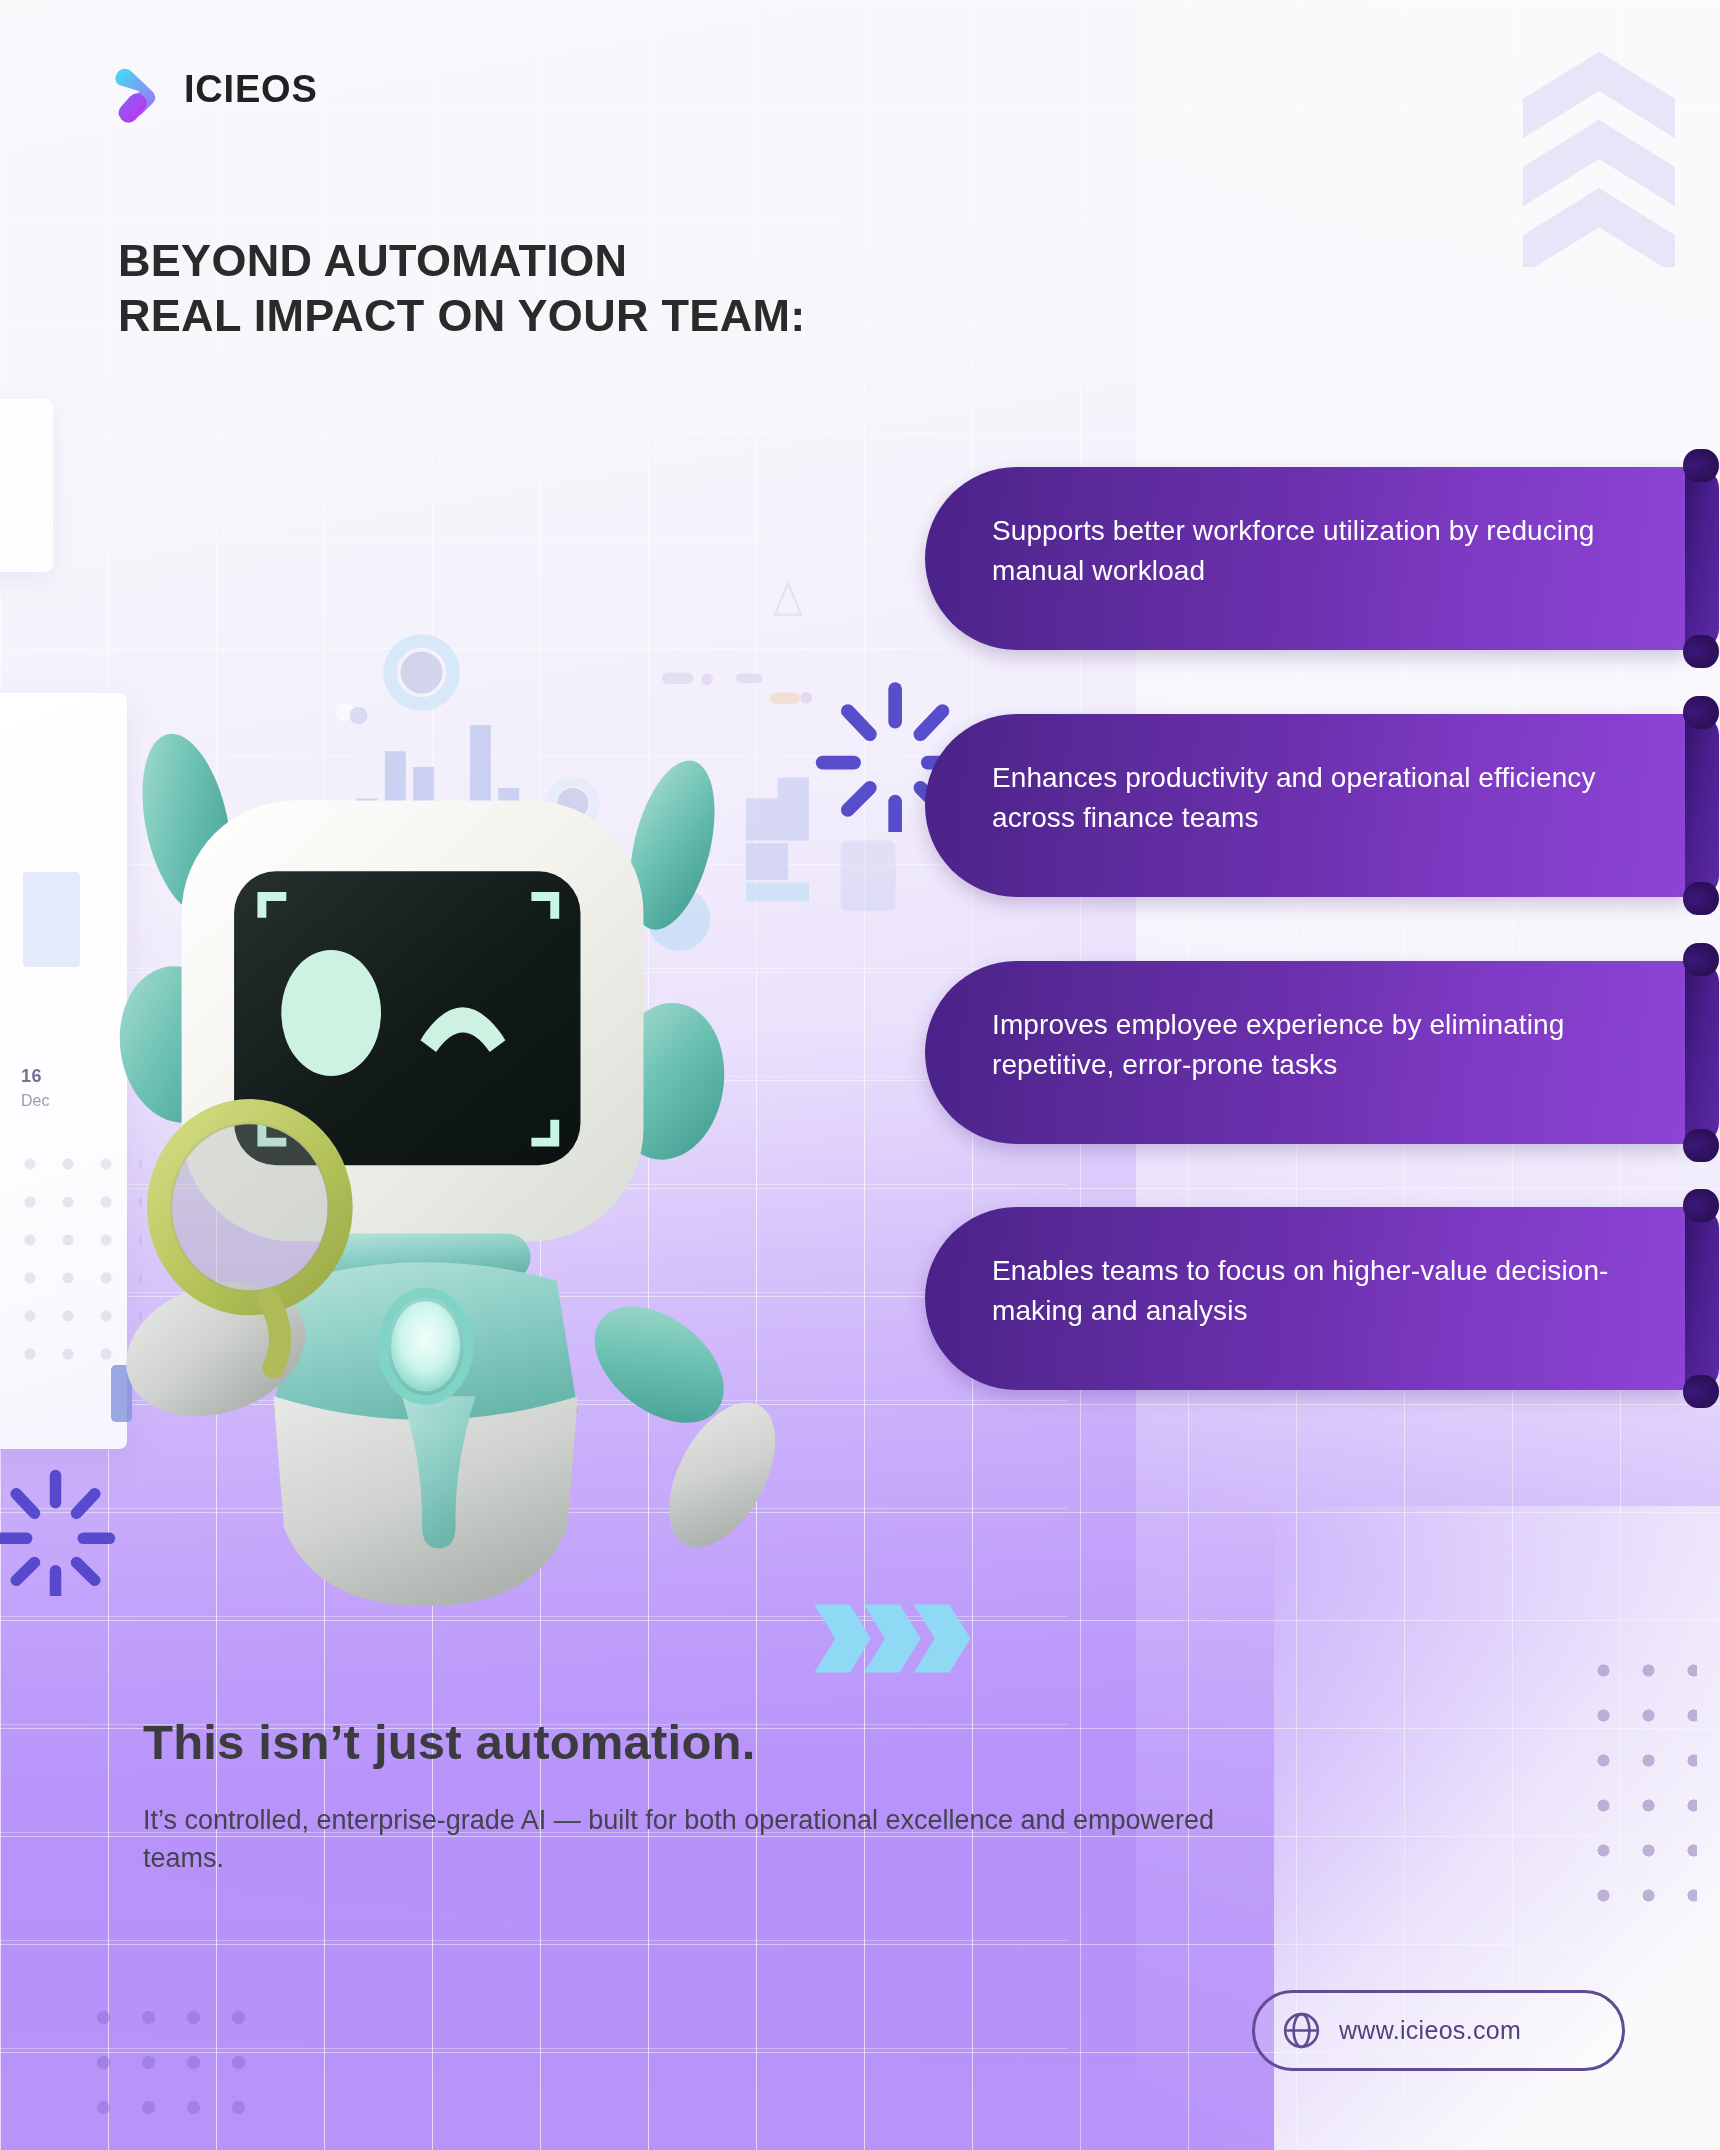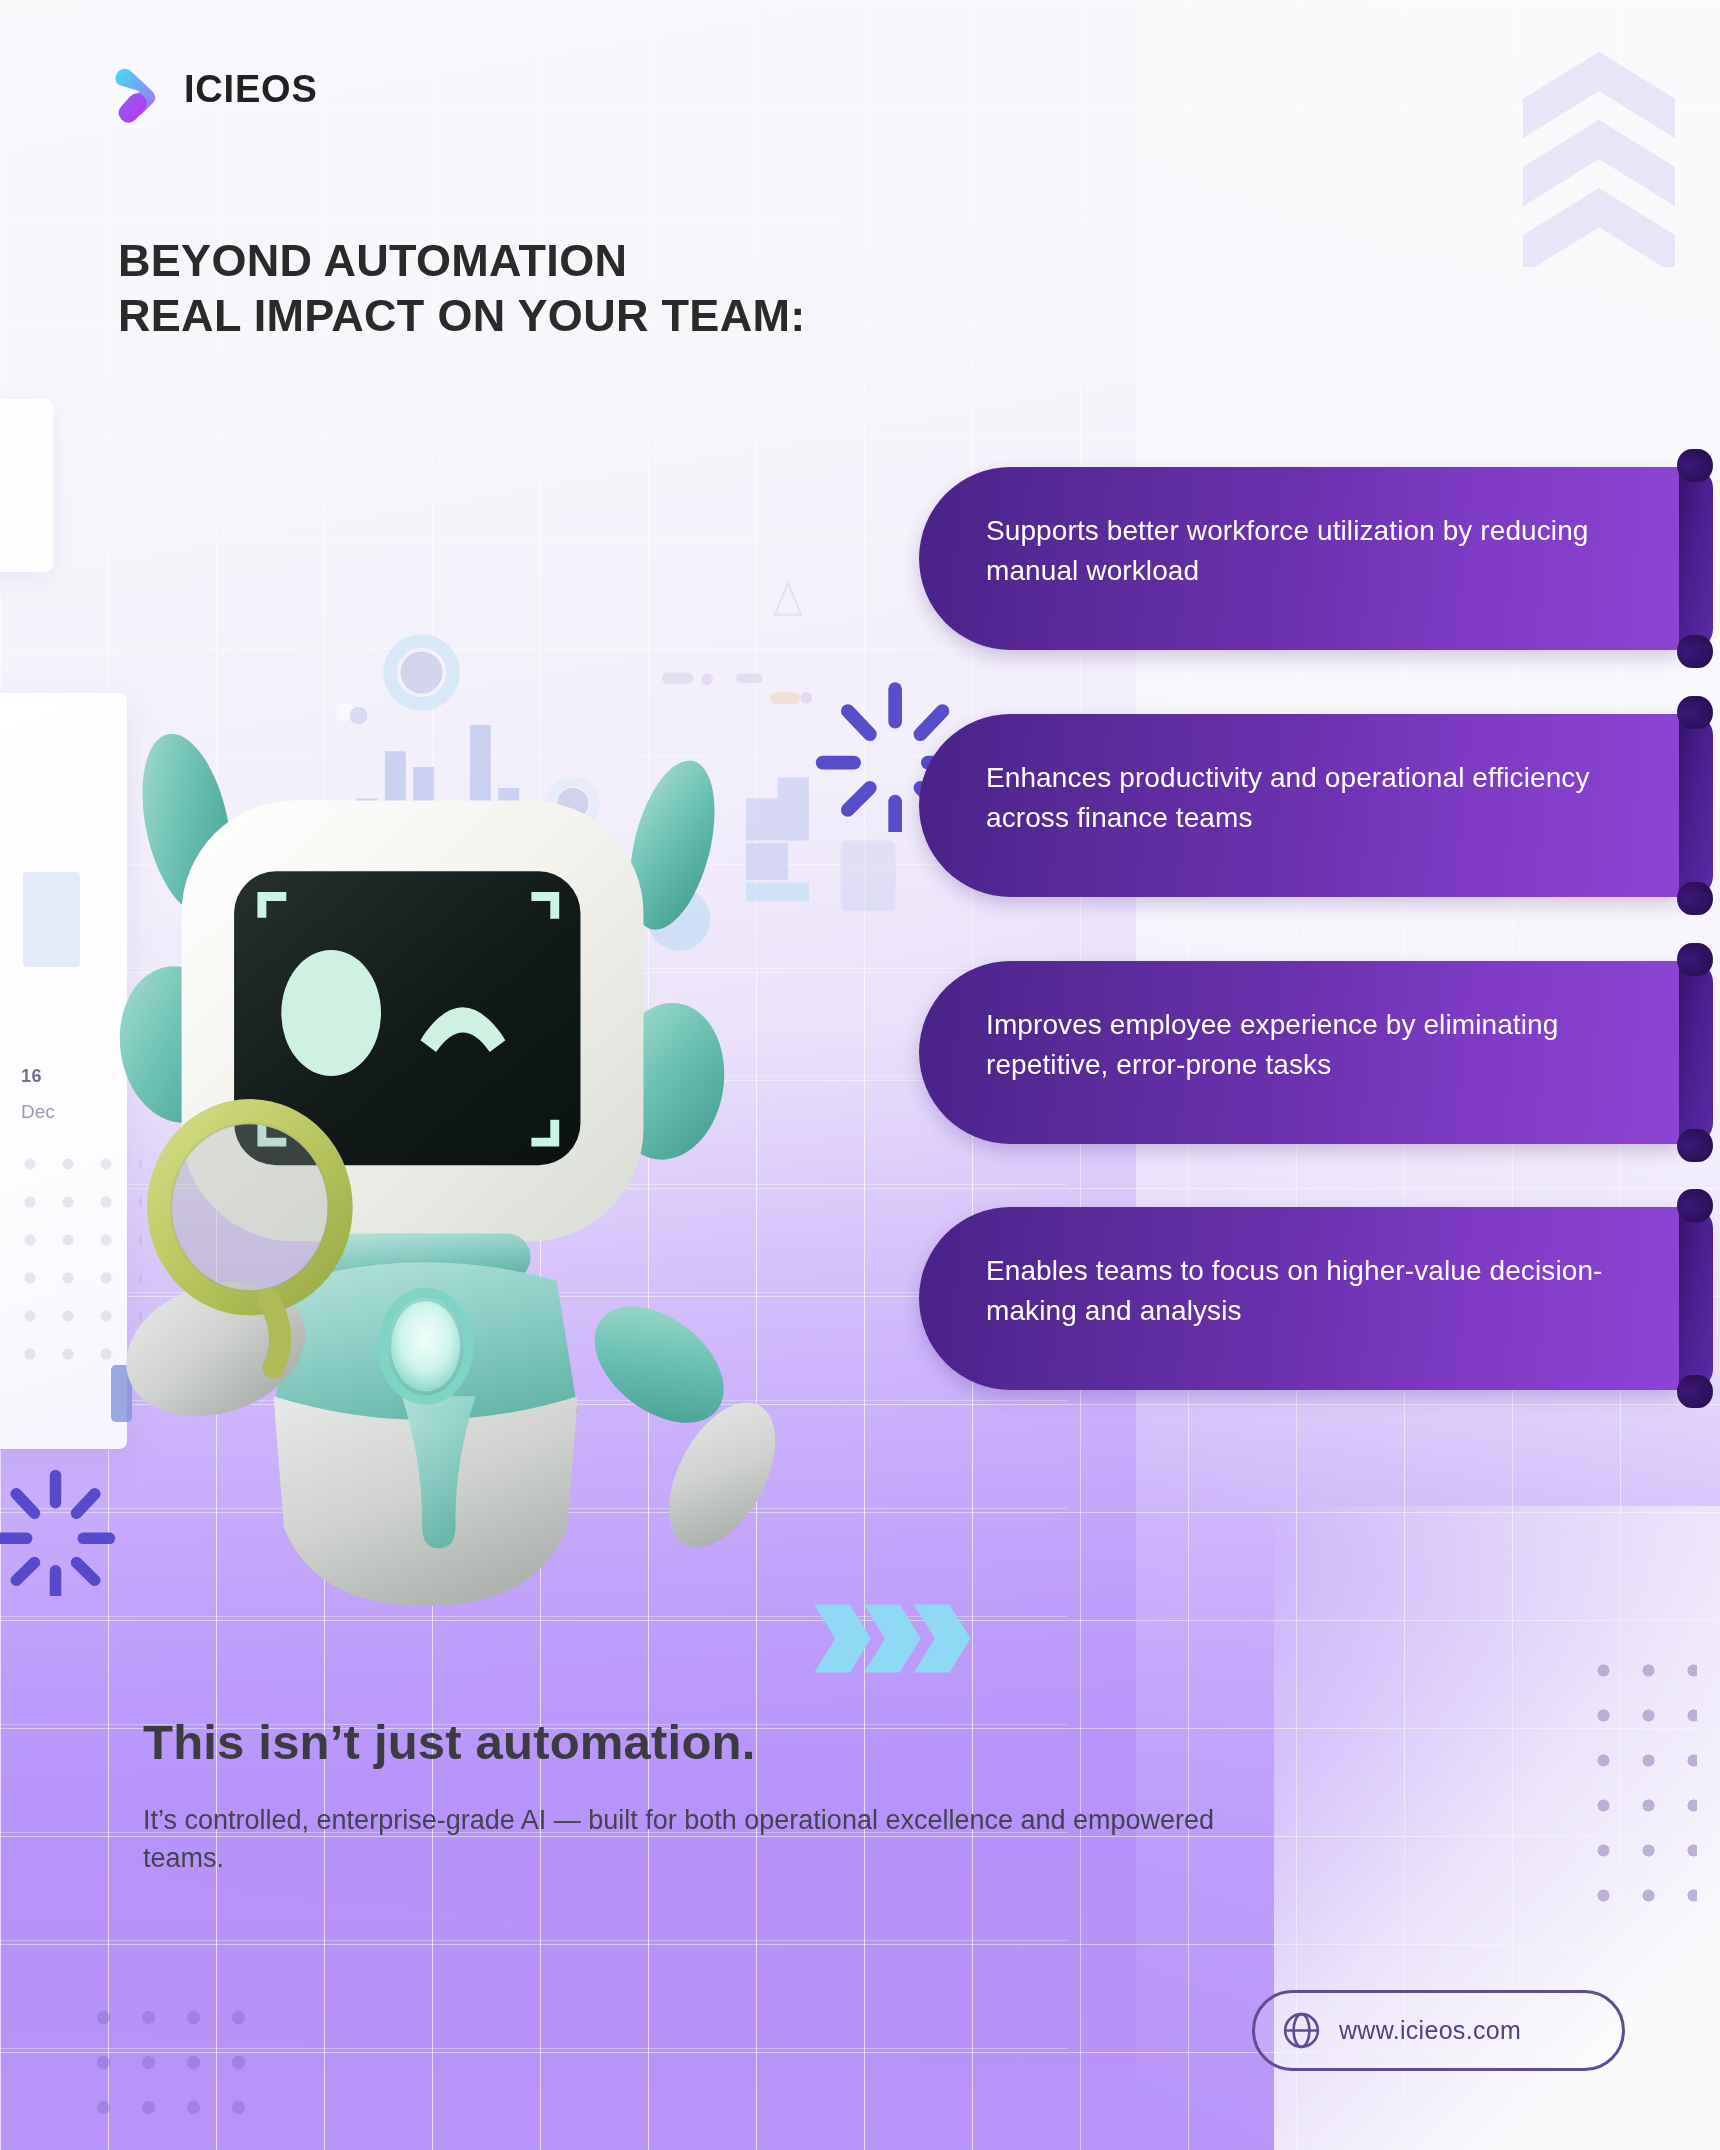--- a/index.html
+++ b/index.html
@@ -108,21 +108,21 @@
   .panel-left-bar {
     position:absolute; left:23px; top:872px;
     width:57px; height:95px;
     background:#e3ebfa; border-radius:3.7px;
   }
   .panel-left-date {
     position:absolute; left:21px; top:1066px;
     width:63px; text-align:left; color:#6f7590;
   }
   .panel-left-date .d-num { font-size:18px; font-weight:bold; letter-spacing:0.5px; }
-  .panel-left-date .d-mon { font-size:19px; opacity:.7; margin-top:14px; }
+  .panel-left-date .d-mon { font-size:16px; opacity:.7; margin-top:5px; }
   .panel-left-dots {
     position:absolute; left:10.5px; top:1145px;
     width:131px; height:242px;
     background-image:radial-gradient(circle, rgba(150,150,180,.22) 5.3px, transparent 5.8px);
     background-size:38px 38px;
   }
   .panel-left-chip {
     position:absolute; left:111px; top:1365px;
     width:21px; height:57px;
     background:#7e8ddb; border-radius:4.7px; opacity:.75;
@@ -143,21 +143,21 @@
   
   .burst-a { position:absolute; left:811px; top:669px; width:163px; height:163px; }
   .burst-b { position:absolute; left:-10.5px; top:1465px; width:131px; height:131px; }
 
   
   .chev-cyan { position:absolute; left:809px; top:1591px; width:173px; height:95px; }
 
   
   .cards { position:absolute; left:919px; top:467px; width:803px; height:1045px; }
   .card {
-    position:absolute; left:0; width:761px;
+    position:absolute; left:6px; width:761px;
     border-radius:100px 0 0 100px;
     color:#fff;
     display:flex; align-items:center;
     padding:0 37px 16px 67px;
     font-size:28px; line-height:1.42; font-weight:500;
     letter-spacing:0.1px;
     background:linear-gradient(95deg, #4a2288 0%, #5a2a99 22%, #6b30ad 48%, #7e3ac4 72%, #8c44d4 100%);
     box-shadow:0 7.4px 18px rgba(70,30,120,.22);
   }
   .card .ribbon {

